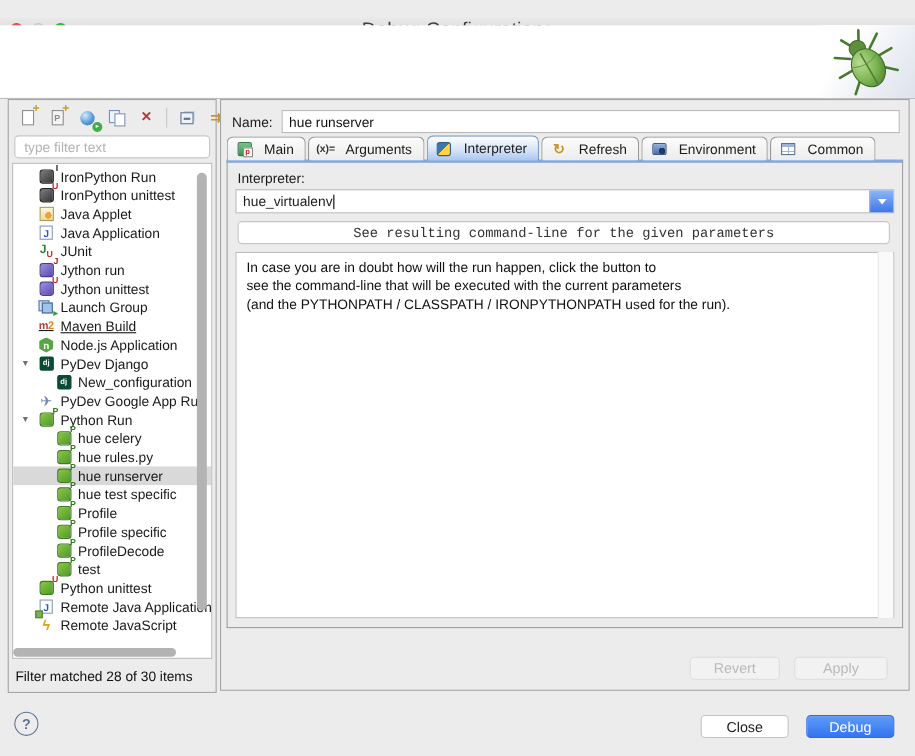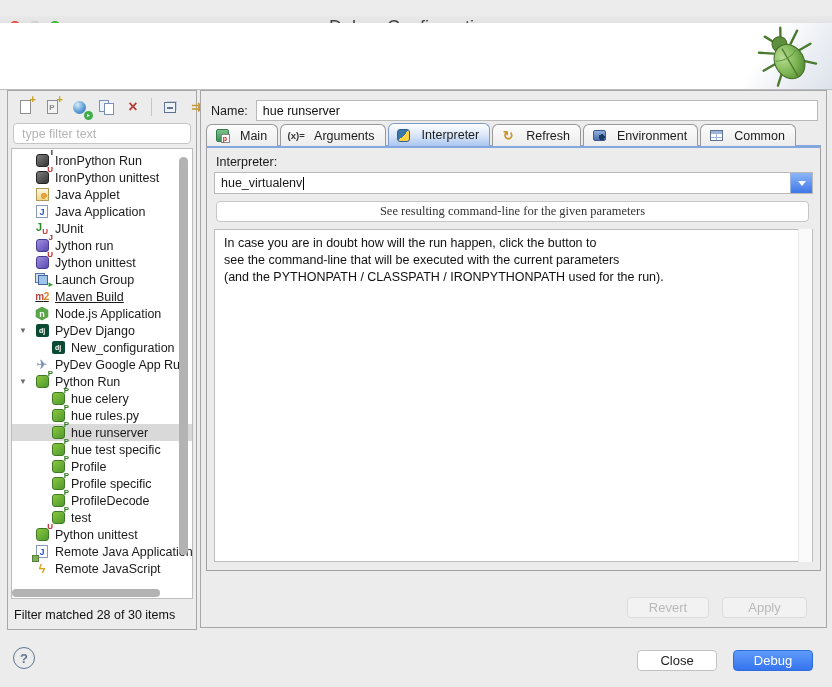--- a/index.html
+++ b/index.html
@@ -115,21 +115,21 @@
     border:1px solid #a0a0a0;border-top:3px solid #84a7dd;background:#ececec}
   .int-label{position:absolute;left:9px;top:7px}
   .combo{position:absolute;left:7px;top:24px;right:7px;height:22px;background:#fff;border:1px solid #b9b9b9;
     box-sizing:border-box;display:flex;align-items:center;padding-left:6px;font-size:12.5px}
   .cursorbar{width:1px;height:13px;background:#000;margin-left:1px}
   .combo-btn{position:absolute;right:0;top:0;bottom:0;width:21px;
     background:linear-gradient(#8db6f8,#3f77e8);border-left:1px solid #9ab4dd;
     display:flex;align-items:center;justify-content:center}
   .combo-btn::after{content:"";width:0;height:0;border:4px solid transparent;border-top:5px solid #fff;margin-top:4px}
   .cmd-btn{position:absolute;left:9px;top:53px;right:11px;height:21px;background:#fff;border:1px solid #c6c6c6;
-    border-radius:4px;font-size:12.5px;color:#333;font-family:Liberation Serif, serif}
+    border-radius:4px;font-size:12.5px;color:#333;font-family:Liberation Mono, monospace}
   .info{position:absolute;left:7px;top:81px;right:7px;bottom:8px;background:#fff;border:1px solid #bdbdbd;
     box-sizing:border-box;padding:5px 9px;line-height:17px;font-size:12.5px;color:#111;overflow:hidden}
   .vtrack{position:absolute;right:0;top:0;bottom:13px;width:13px;background:#fafafa;border-left:1px solid #e8e8e8}
   .form-actions{position:absolute;right:19px;top:506px;display:flex;gap:13px}
   .btn{height:21px;border-radius:4px;font-size:13px;font-family:"Liberation Sans",sans-serif;
     display:flex;align-items:center;justify-content:center;box-sizing:border-box}
   .btn.disabled{width:82px;background:#f2f2f2;border:1px solid #dcdcdc;color:#b9b9b9}
   .btn.disabled.apply{width:85px}
   
   .footer{position:absolute;left:0;right:0;bottom:0;height:57px}

